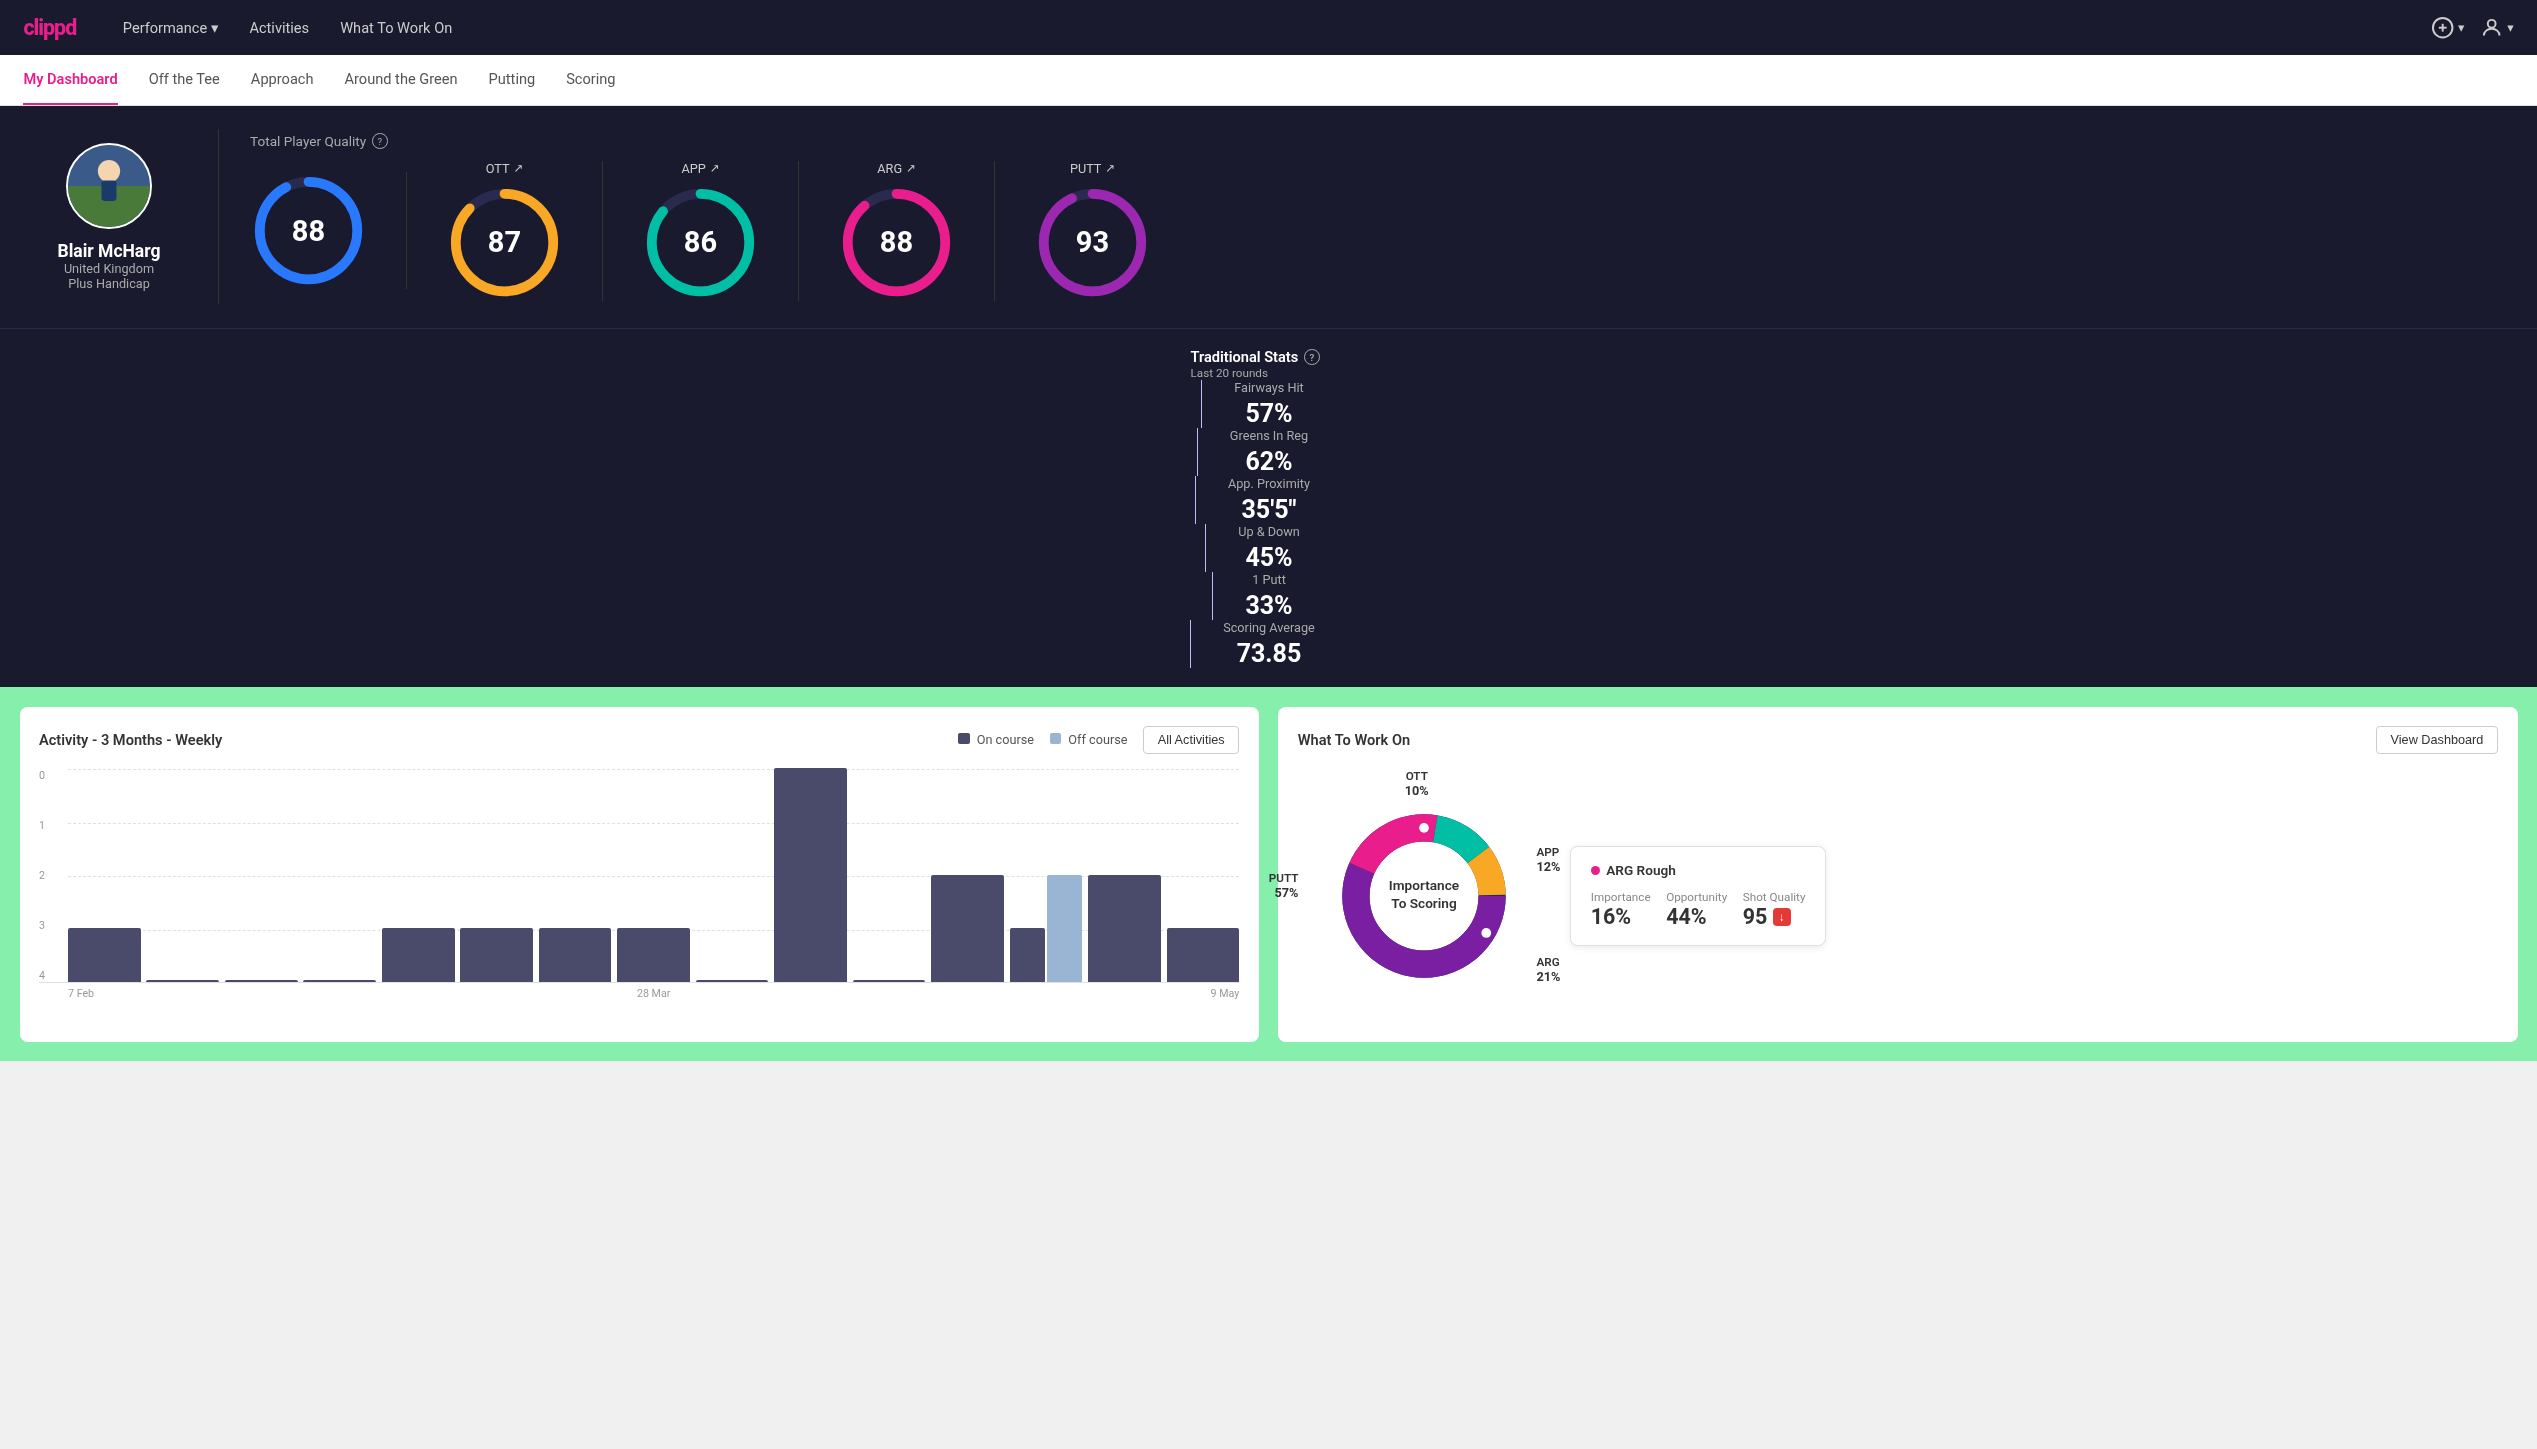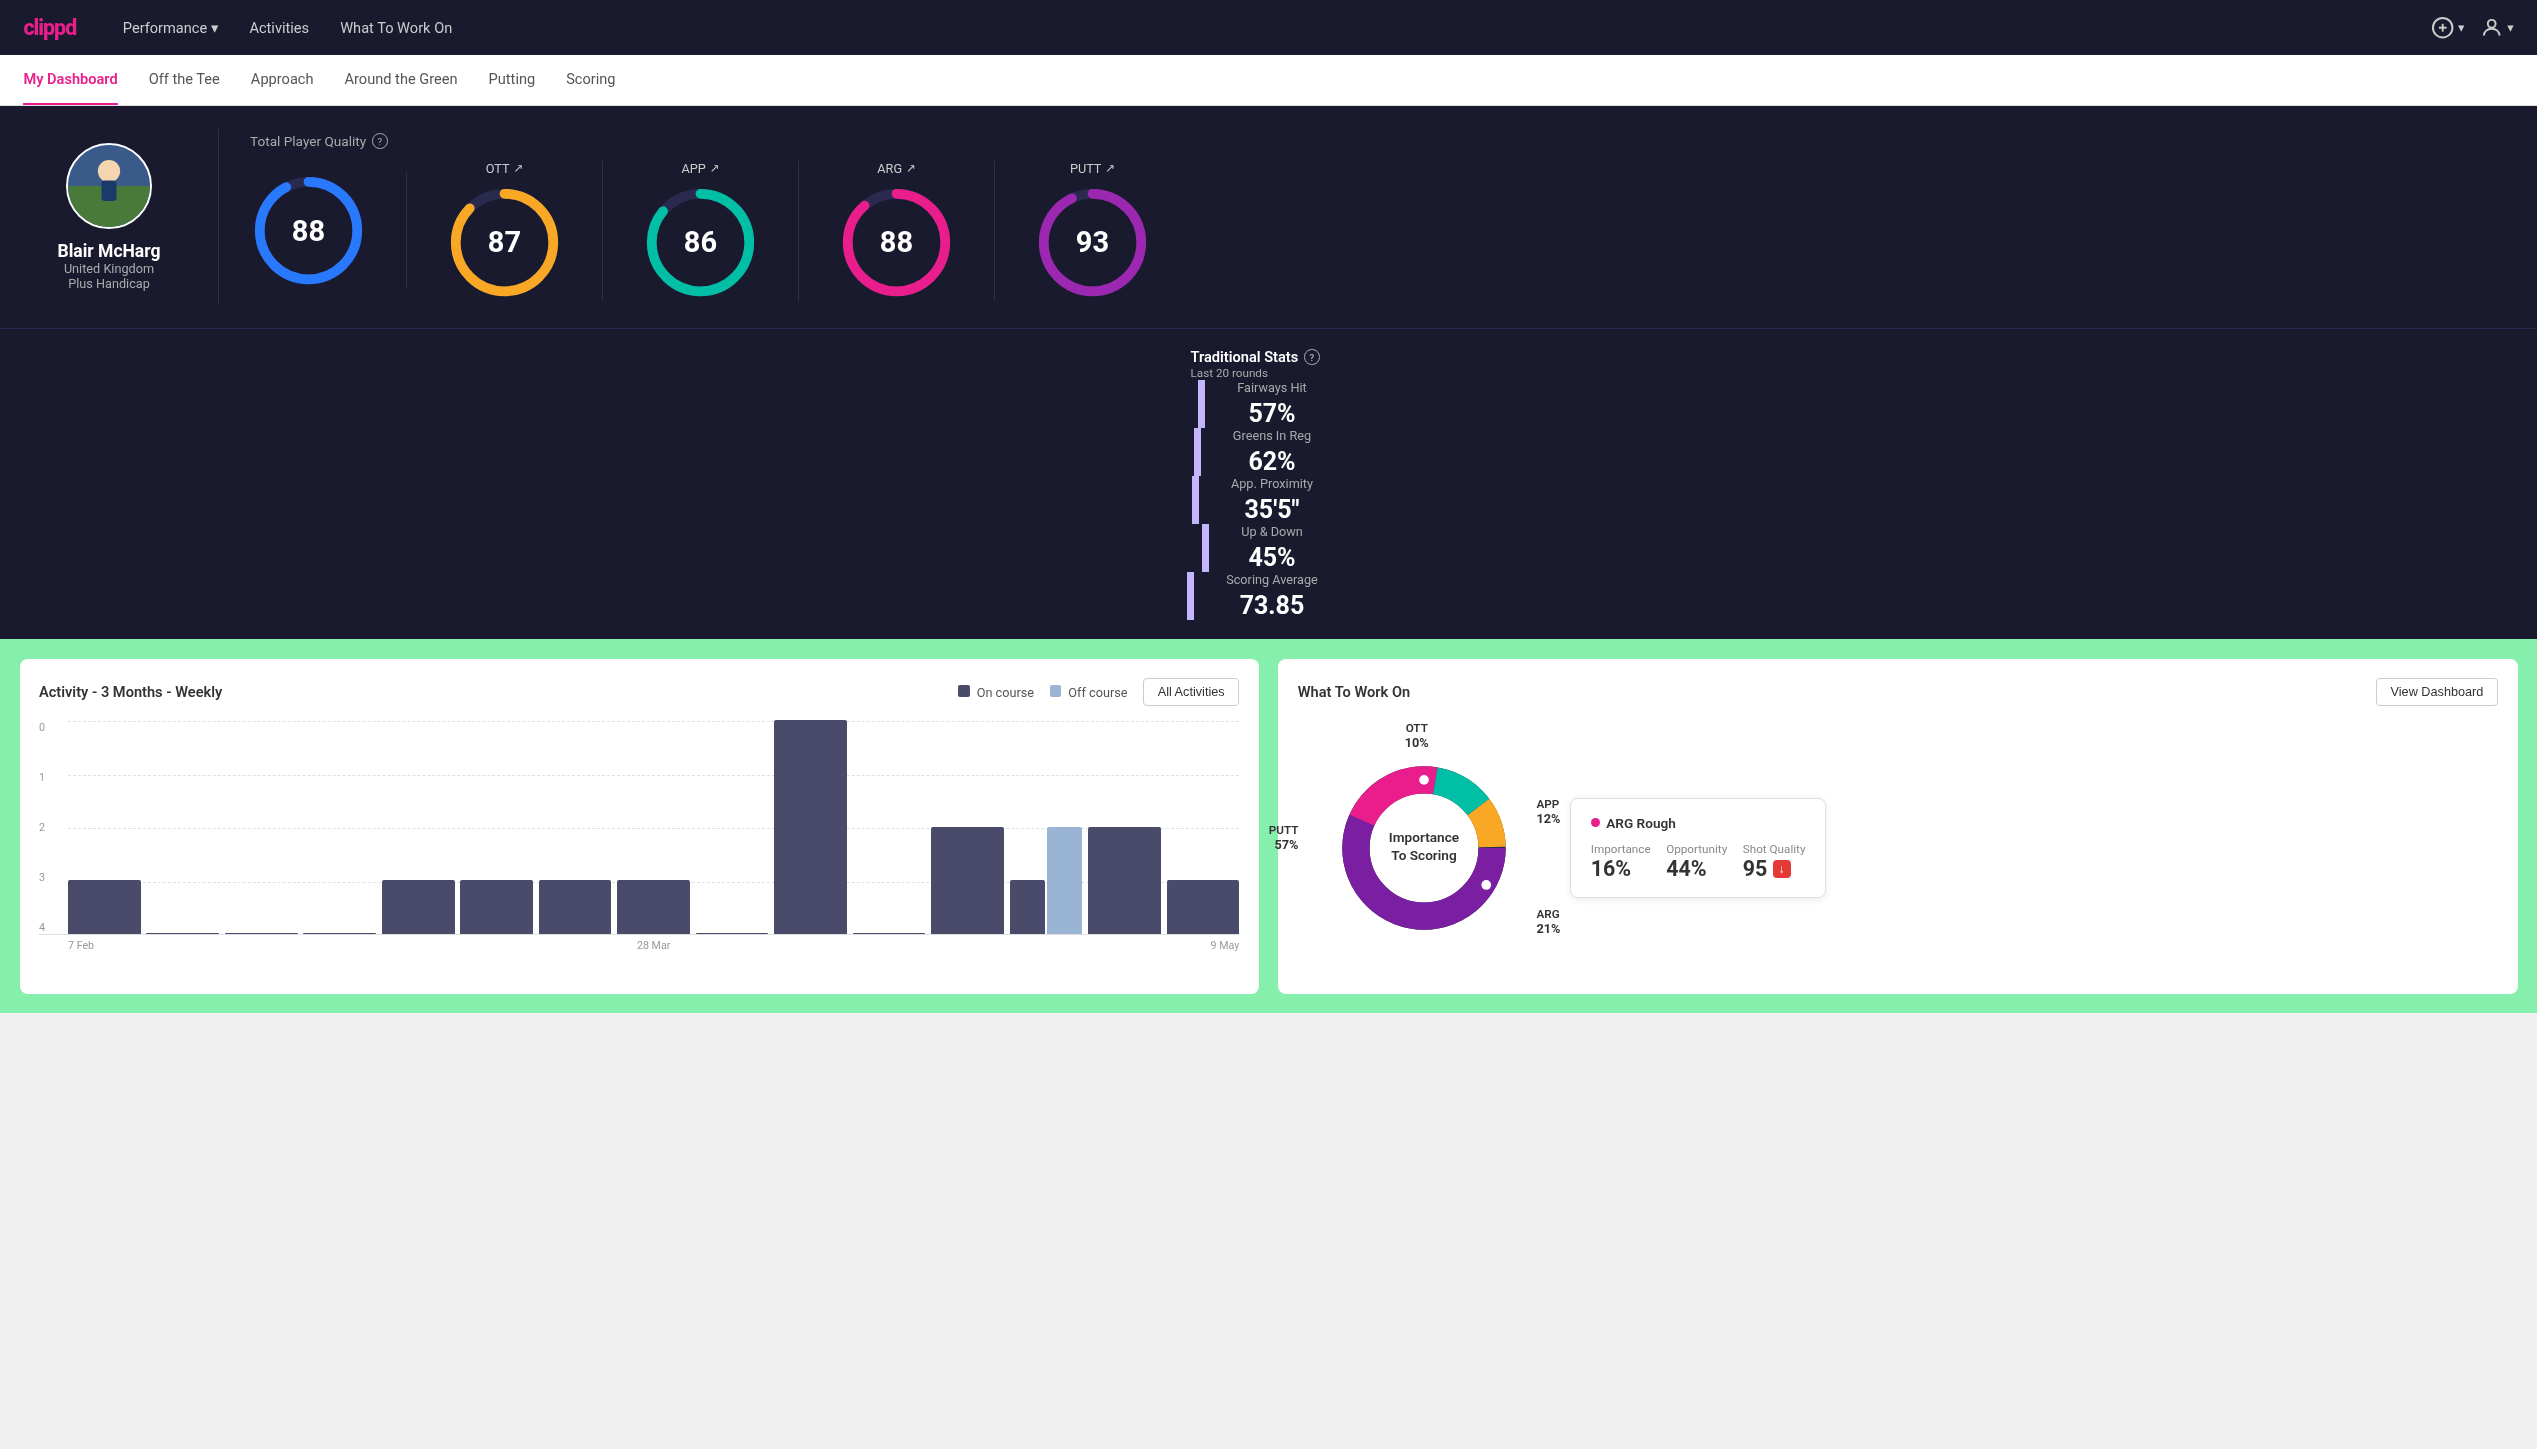--- a/index.html
+++ b/index.html
@@ -197,21 +197,21 @@
       align-items: center;
       gap: 5.8px;
     }
     .trad-sub {
       font-size: 11.7px;
       color: #aaa;
     }
     .stat-item {
       flex: 1;
       text-align: center;
-      border-left: 7px solid #c4b5fd;
+      border-left: 1px solid #c4b5fd;
       padding: 0 32px;
     }
     .stat-label {
       font-size: 12.7px;
       color: #aaa;
       margin-bottom: 3.9px;
     }
     .stat-value {
       font-size: 25px;
       font-weight: 700;
@@ -536,20 +536,24 @@
   </div>
   <div class="stat-item">
     <div class="stat-label">App. Proximity</div>
     <div class="stat-value">35'5"</div>
   </div>
   <div class="stat-item">
     <div class="stat-label">Up &amp; Down</div>
     <div class="stat-value">45%</div>
   </div>
   <div class="stat-item">
+    <div class="stat-label">1 Putt</div>
+    <div class="stat-value">33%</div>
+  </div>
+  <div class="stat-item">
     <div class="stat-label">Scoring Average</div>
     <div class="stat-value">73.85</div>
   </div>
 </div>
 
 <div class="bottom-section">
 
   <div class="card">
     <div class="card-header">
       <span class="card-title">Activity - 3 Months - Weekly</span>

